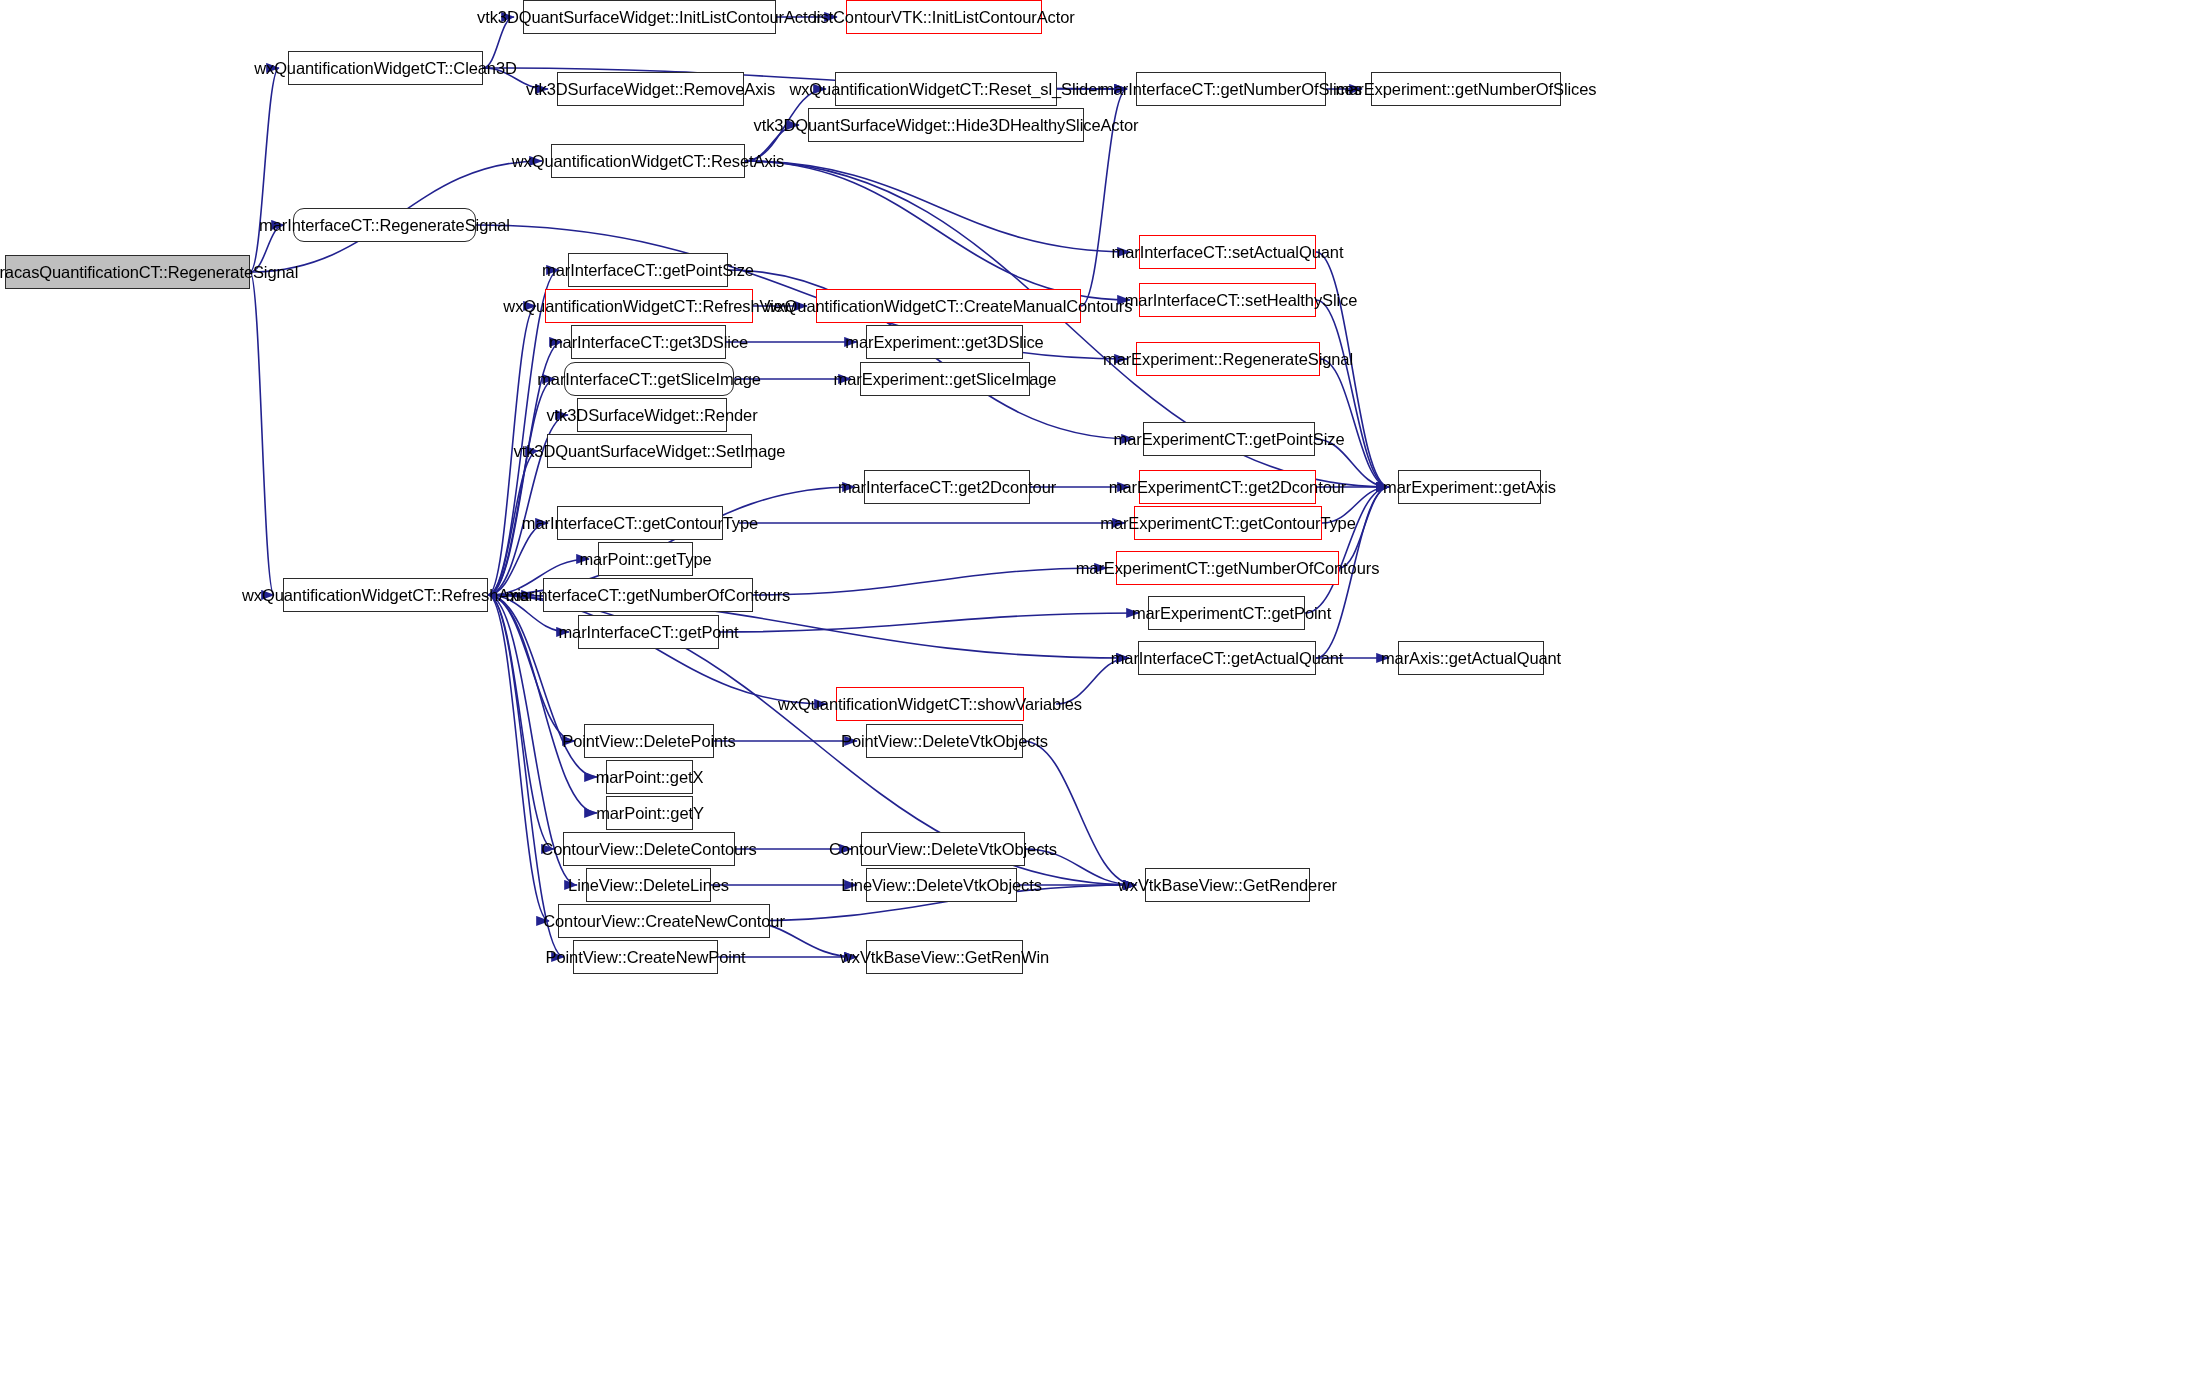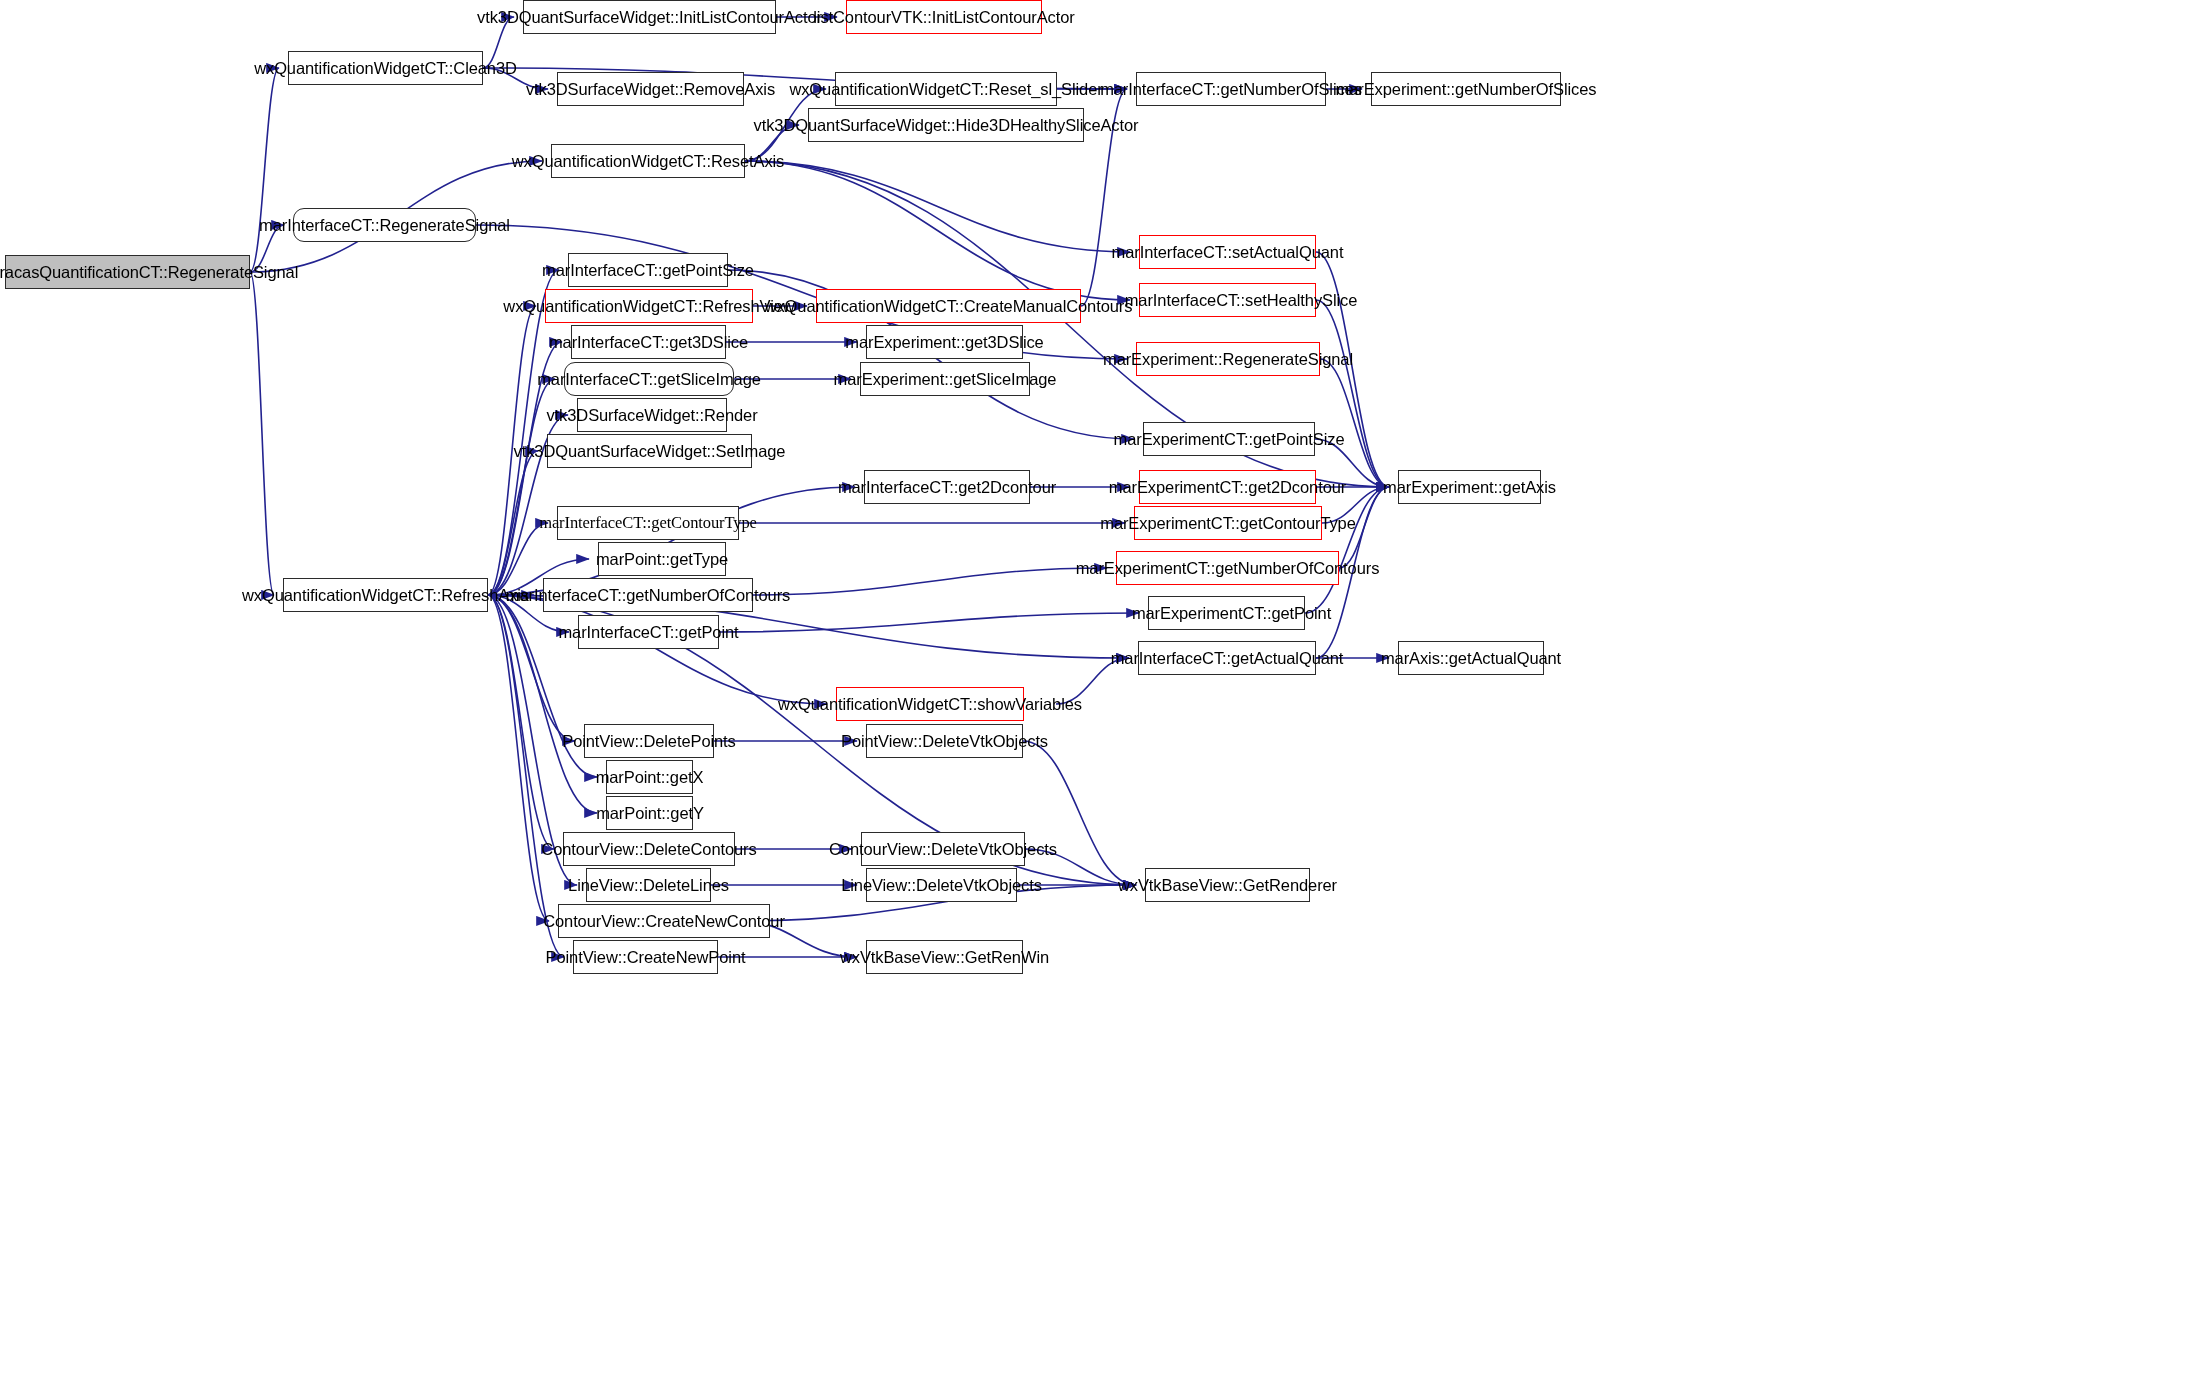--- a/index.html
+++ b/index.html
@@ -201,27 +201,27 @@
       </div>
       <div class="node" style="left: 864px; top: 470px; width: 166px;">
         <span>marInterfaceCT::get2Dcontour</span>
       </div>
       <div class="node red" style="left: 1139px; top: 470px; width: 177px;">
         <span>marExperimentCT::get2Dcontour</span>
       </div>
       <div class="node" style="left: 1398px; top: 470px; width: 143px;">
         <span>marExperiment::getAxis</span>
       </div>
-      <div class="node" style="left: 557px; top: 506px; width: 182px; font-family: Liberation Serif, serif;">
+      <div class="node" style="left: 557px; top: 506px; width: 166px;">
         <span>marInterfaceCT::getContourType</span>
       </div>
       <div class="node red" style="left: 1134px; top: 506px; width: 188px;">
         <span>marExperimentCT::getContourType</span>
       </div>
-      <div class="node" style="left: 598px; top: 542px; width: 128px;">
+      <div class="node" style="left: 598px; top: 542px; width: 95px;">
         <span>marPoint::getType</span>
       </div>
       <div class="node" style="left: 543px; top: 578px; width: 210px;">
         <span>marInterfaceCT::getNumberOfContours</span>
       </div>
       <div class="node red" style="left: 1116px; top: 551px; width: 223px;">
         <span>marExperimentCT::getNumberOfContours</span>
       </div>
       <div class="node" style="left: 283px; top: 578px; width: 205px;">
         <span>wxQuantificationWidgetCT::RefreshAxis</span>

